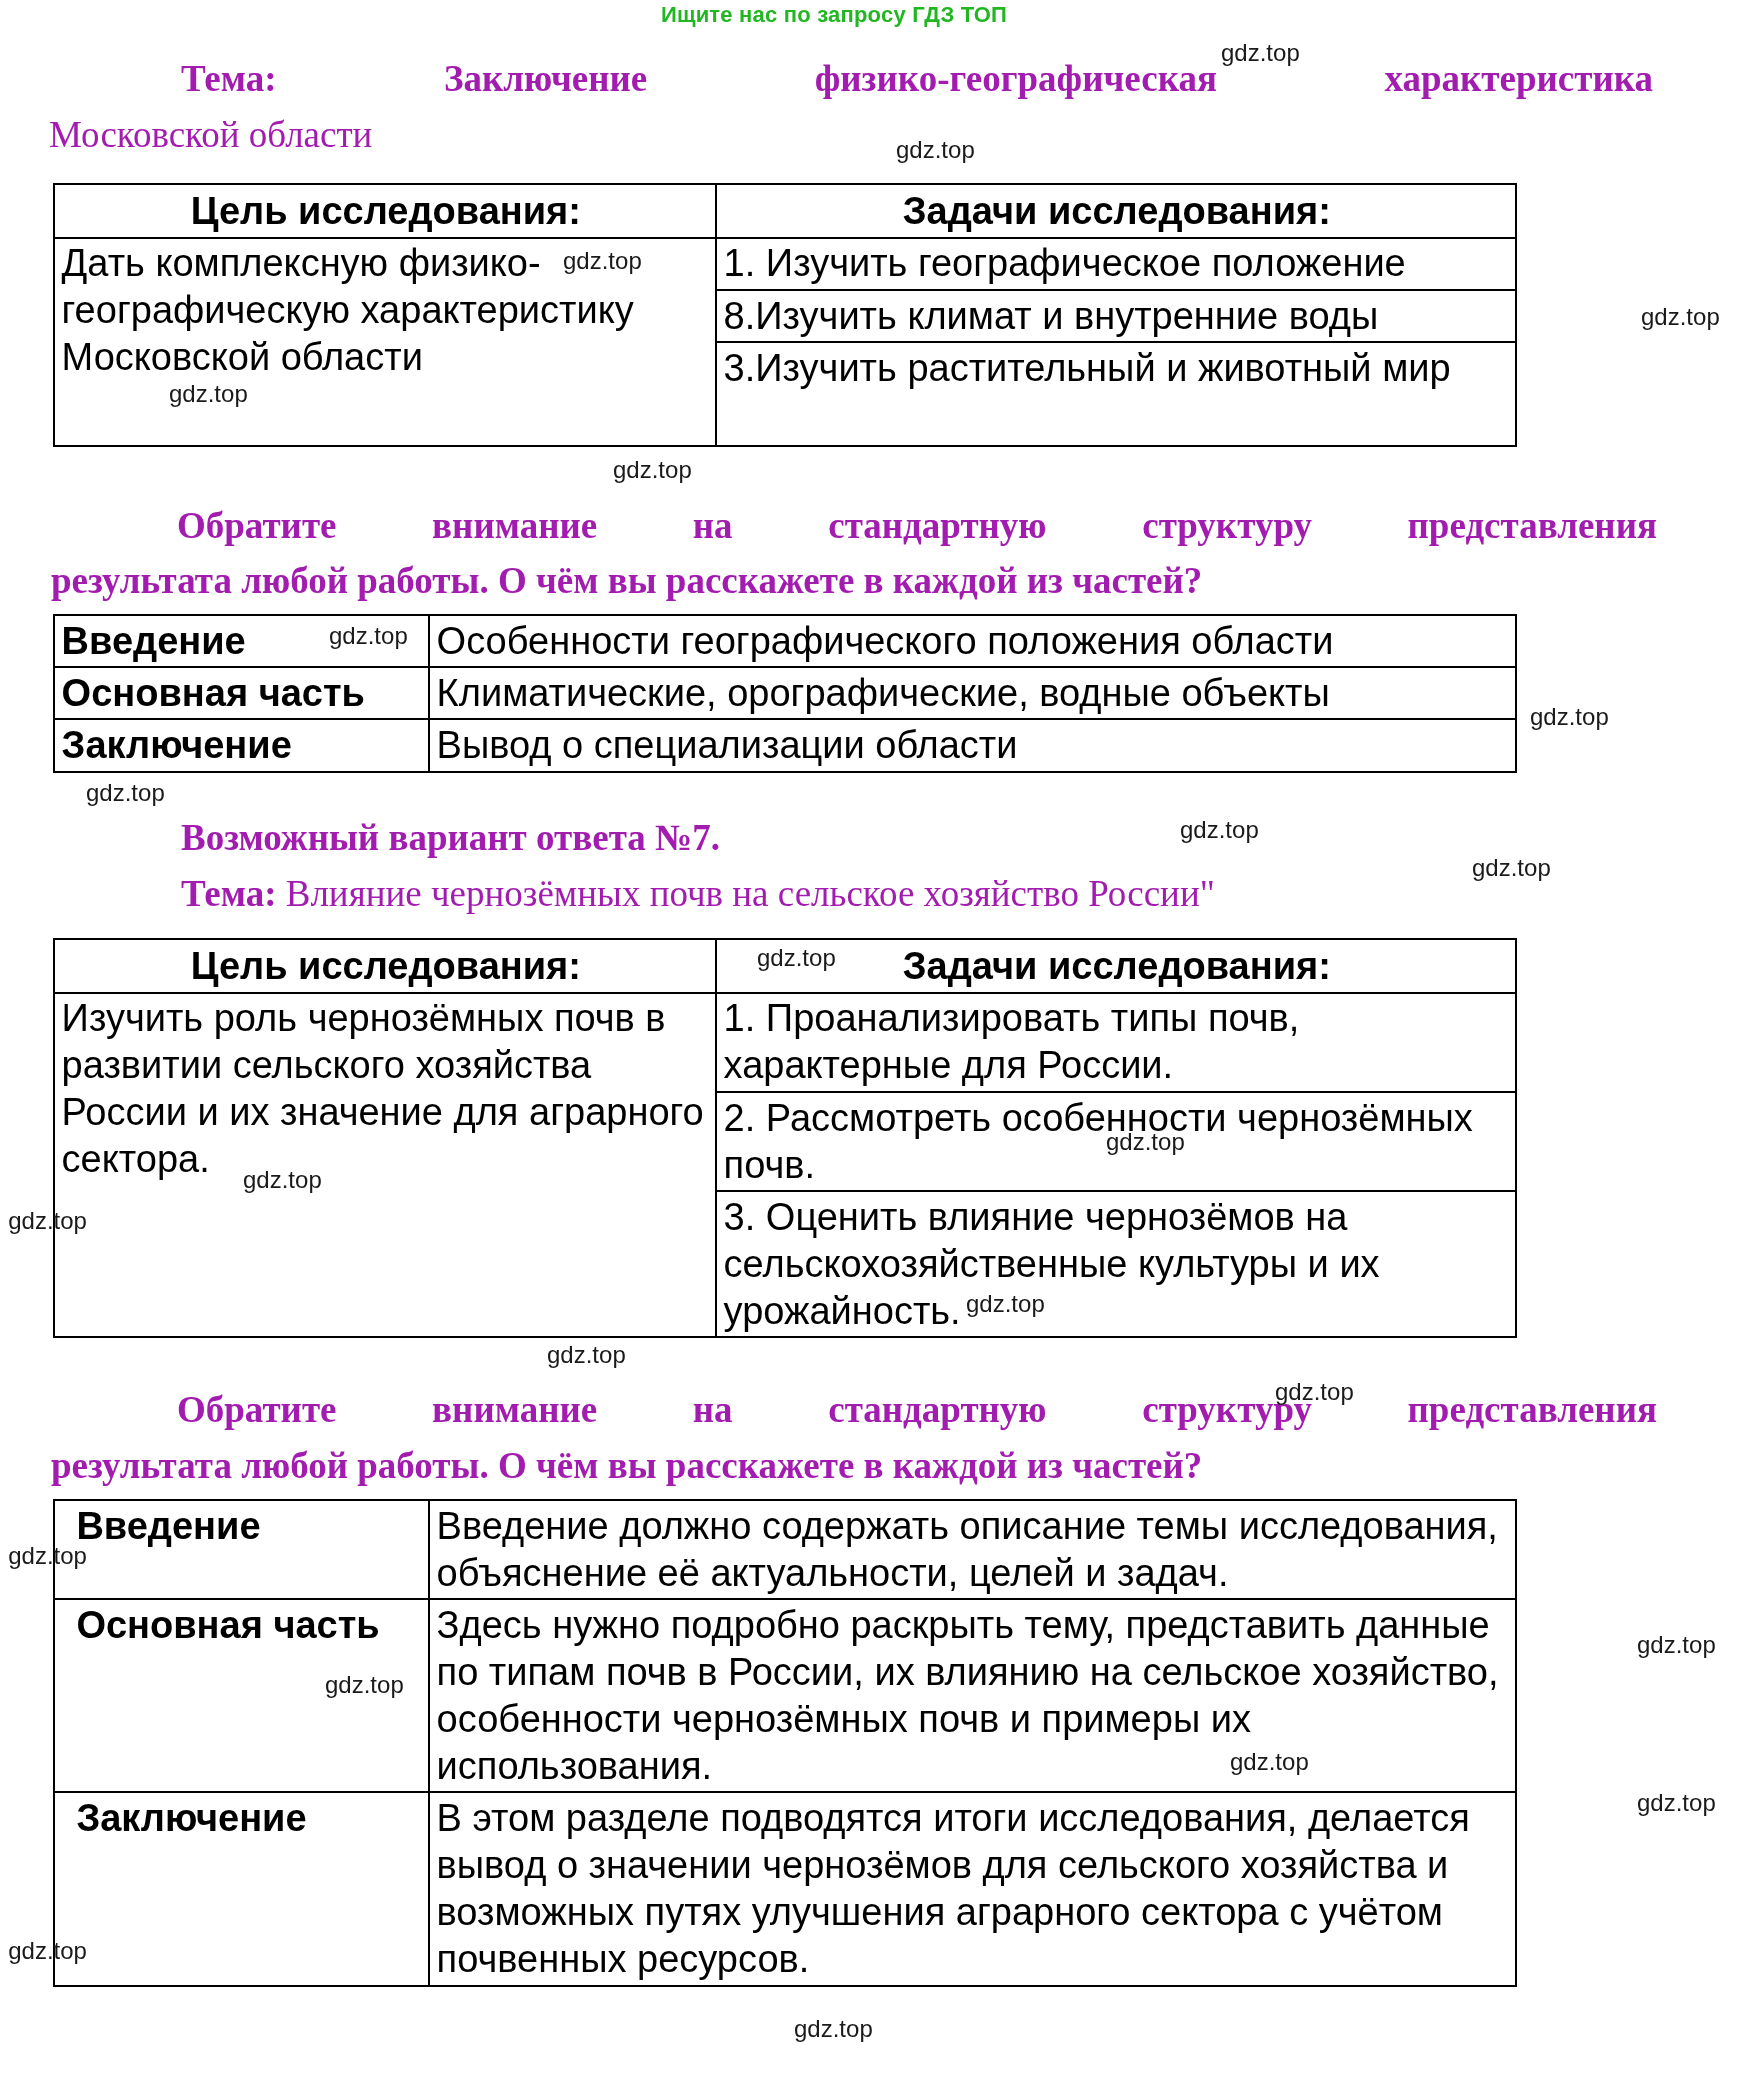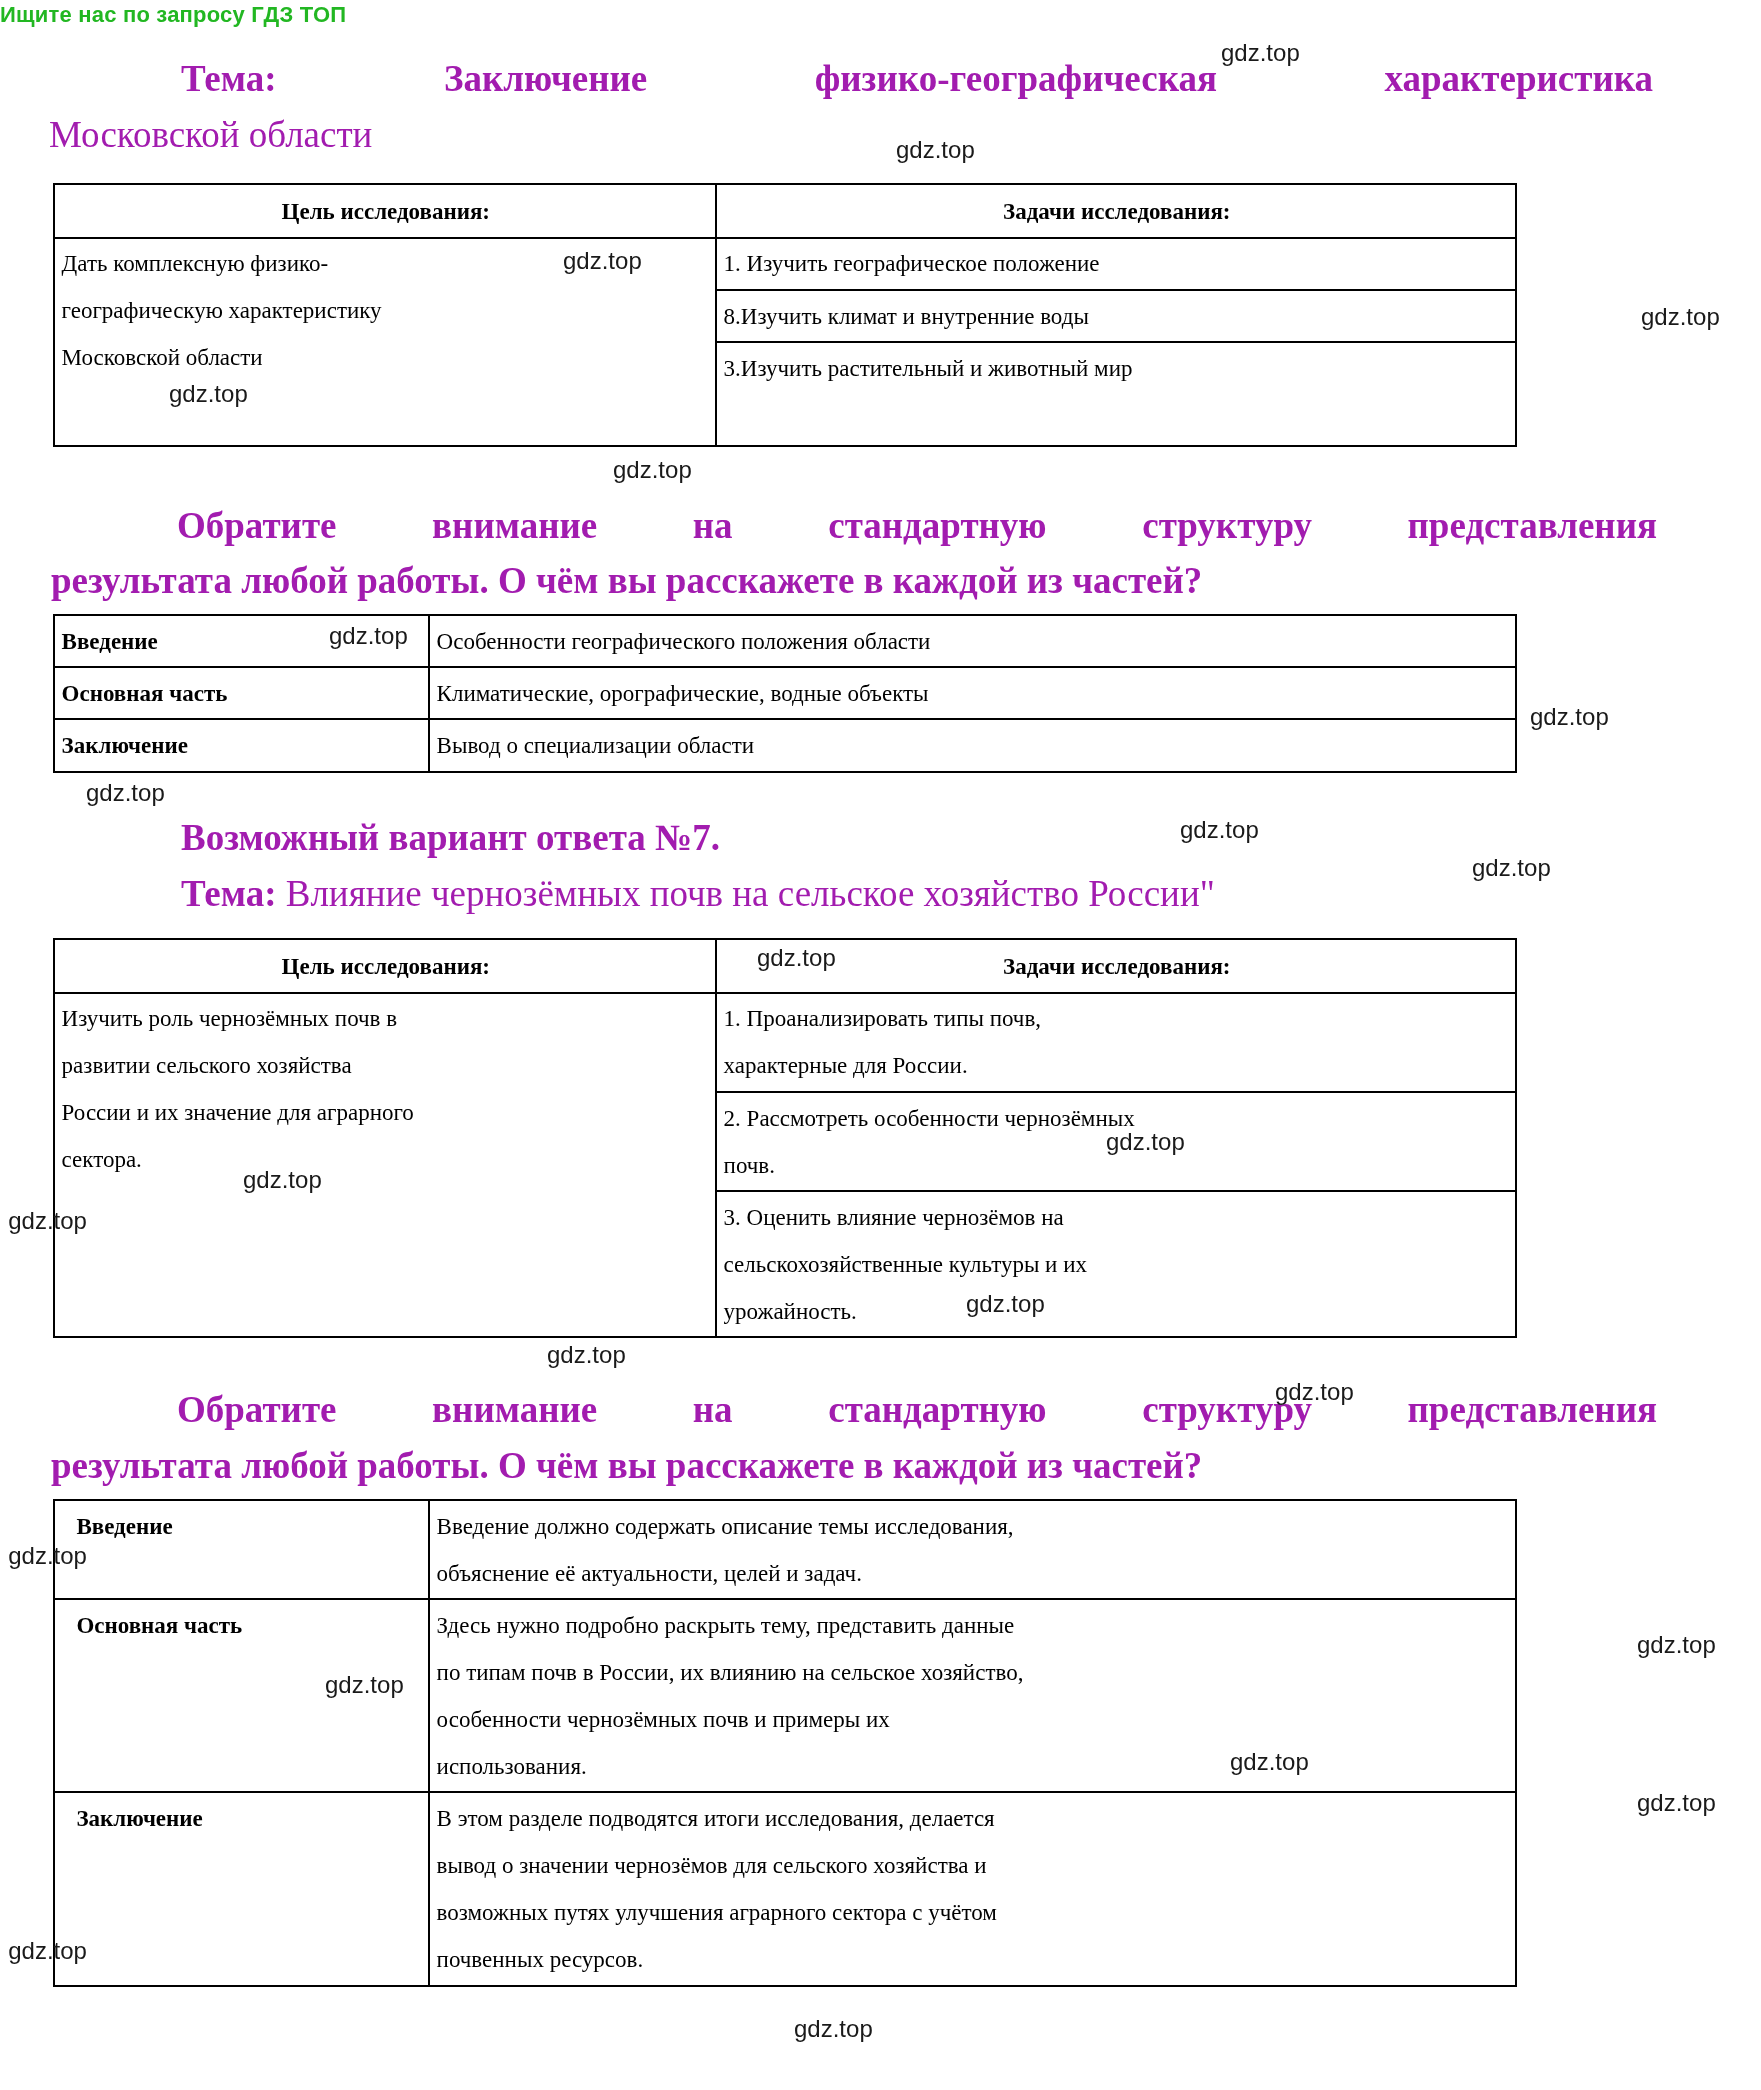--- a/index.html
+++ b/index.html
@@ -9,20 +9,21 @@
     font-family:"Liberation Serif", serif;
     color:#000000;
     position:relative;
     overflow:hidden;
   }
   .page{position:relative;width:1762px;height:2091px;}
 
   
   .promo{
     position:absolute; top:1.6px; left:0; width:1668px;
+    text-align:center;
     font-family:"Liberation Sans", sans-serif;
     font-size:22px; font-weight:600;
     color:#22b722;
     letter-spacing:0.2px;
   }
 
   
   .footer{
     position:absolute; top:2038px; left:0; width:1762px;
     text-align:center;
@@ -55,22 +56,22 @@
     display:flex;
     justify-content:space-between;
     width:100%;
   }
 
   
   .tbl{
     position:absolute;
     border-collapse:collapse;
     table-layout:fixed;
-    font-family:Liberation Serif, serif;
-    font-size:23px;
+    font-family:Liberation Sans, sans-serif;
+    font-size:38px;
     line-height:47px;
   }
   .tbl td{
     border:2.5px solid #000;
     vertical-align:top;
     padding:1.6px 5px 1.6px 6.6px;
   }
   .tbl td.hdr{
     text-align:center;
     font-weight:bold;

